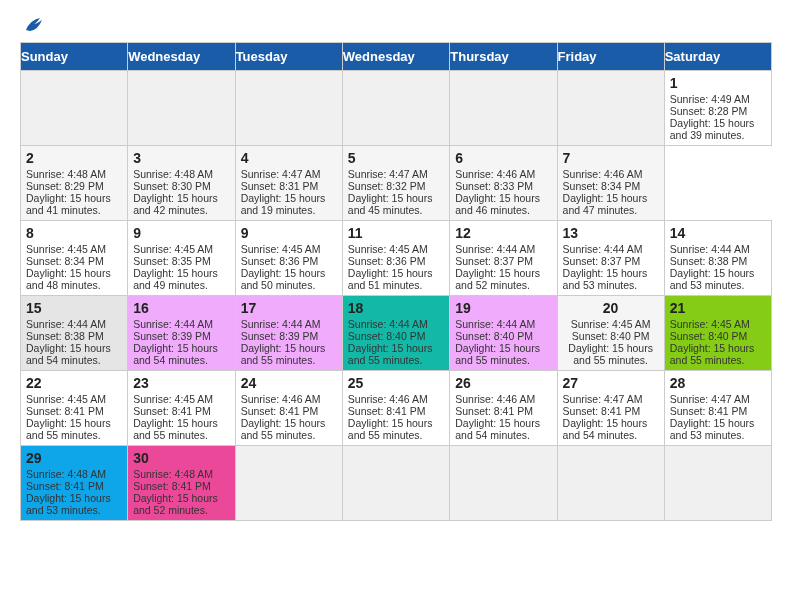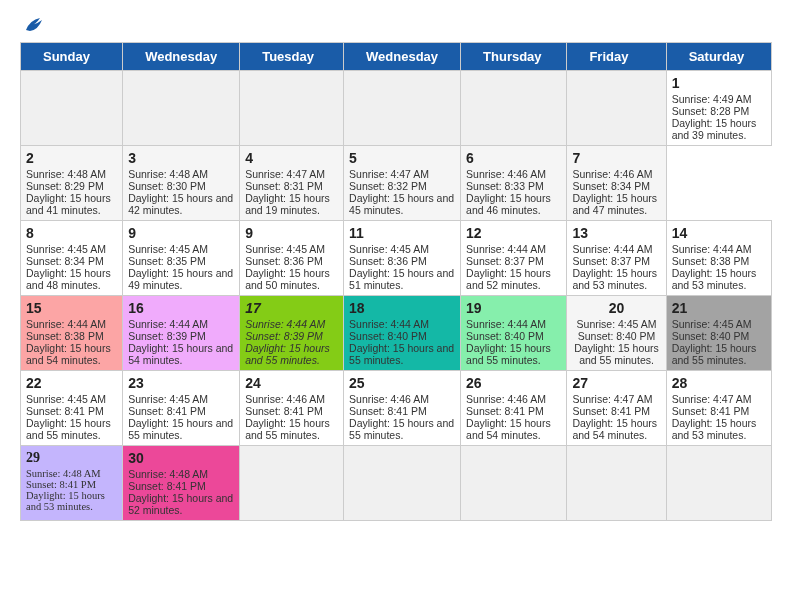--- a/index.html
+++ b/index.html
@@ -35,21 +35,21 @@
     }
     .calendar {
       width: 100%;
       border-collapse: collapse;
     }
     .calendar thead tr th {
       background-color: #1a5ca8;
       color: #fff;
       font-size: 13px;
       font-weight: bold;
-      padding: 6px 22px;
+      padding: 6px 0;
       text-align: left;
       border: 1px solid #ccc;
     }
     .calendar tbody tr td {
       border: 1px solid #ccc;
       vertical-align: top;
       padding: 4px 5px;
       font-size: 10.5px;
       color: #333;
       width: 108px;
@@ -192,57 +192,57 @@
           <div>Daylight: 15 hours and 53 minutes.</div>
         </td>
         <td class="has-data">
           <span class="day-number">14</span>
           <div>Sunrise: 4:44 AM</div>
           <div>Sunset: 8:38 PM</div>
           <div>Daylight: 15 hours and 53 minutes.</div>
         </td>
       </tr>
       <tr>
-        <td class="has-data" style="background: #fca5a5;">
+        <td class="has-data" style="background: #e5e5e5;">
           <span class="day-number">15</span>
           <div>Sunrise: 4:44 AM</div>
           <div>Sunset: 8:38 PM</div>
           <div>Daylight: 15 hours and 54 minutes.</div>
         </td>
         <td class="has-data" style="background: #f0abfc;">
           <span class="day-number">16</span>
           <div>Sunrise: 4:44 AM</div>
           <div>Sunset: 8:39 PM</div>
           <div>Daylight: 15 hours and 54 minutes.</div>
         </td>
-        <td class="has-data" style="background: #84cc16; font-style: italic;">
+        <td class="has-data" style="background: #f0abfc;">
           <span class="day-number">17</span>
           <div>Sunrise: 4:44 AM</div>
           <div>Sunset: 8:39 PM</div>
           <div>Daylight: 15 hours and 55 minutes.</div>
         </td>
         <td class="has-data" style="background: #14b8a6;">
           <span class="day-number">18</span>
           <div>Sunrise: 4:44 AM</div>
           <div>Sunset: 8:40 PM</div>
           <div>Daylight: 15 hours and 55 minutes.</div>
         </td>
-        <td class="has-data" style="background: #86efac;">
+        <td class="has-data" style="background: #f0abfc;">
           <span class="day-number">19</span>
           <div>Sunrise: 4:44 AM</div>
           <div>Sunset: 8:40 PM</div>
           <div>Daylight: 15 hours and 55 minutes.</div>
         </td>
         <td class="has-data" style="background: rgb(245, 245, 245); text-align: center;">
           <span class="day-number">20</span>
           <div>Sunrise: 4:45 AM</div>
           <div>Sunset: 8:40 PM</div>
           <div>Daylight: 15 hours and 55 minutes.</div>
         </td>
-        <td class="has-data" style="background: #a3a3a3;">
+        <td class="has-data" style="background: #84cc16;">
           <span class="day-number">21</span>
           <div>Sunrise: 4:45 AM</div>
           <div>Sunset: 8:40 PM</div>
           <div>Daylight: 15 hours and 55 minutes.</div>
         </td>
       </tr>
       <tr>
         <td class="has-data">
           <span class="day-number">22</span>
           <div>Sunrise: 4:45 AM</div>
@@ -280,21 +280,21 @@
           <div>Daylight: 15 hours and 54 minutes.</div>
         </td>
         <td class="has-data">
           <span class="day-number">28</span>
           <div>Sunrise: 4:47 AM</div>
           <div>Sunset: 8:41 PM</div>
           <div>Daylight: 15 hours and 53 minutes.</div>
         </td>
       </tr>
       <tr>
-        <td class="has-data" style="background: #c4b5fd; font-family: Liberation Serif, serif;">
+        <td class="has-data" style="background: #0ea5e9;">
           <span class="day-number">29</span>
           <div>Sunrise: 4:48 AM</div>
           <div>Sunset: 8:41 PM</div>
           <div>Daylight: 15 hours and 53 minutes.</div>
         </td>
         <td class="has-data" style="background: #ec4899;">
           <span class="day-number">30</span>
           <div>Sunrise: 4:48 AM</div>
           <div>Sunset: 8:41 PM</div>
           <div>Daylight: 15 hours and 52 minutes.</div>

